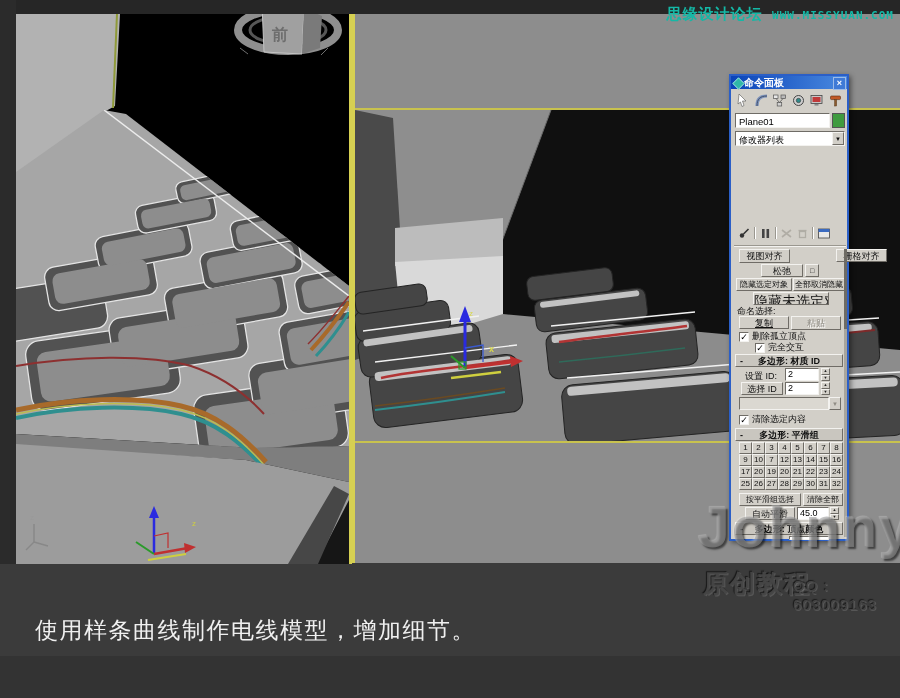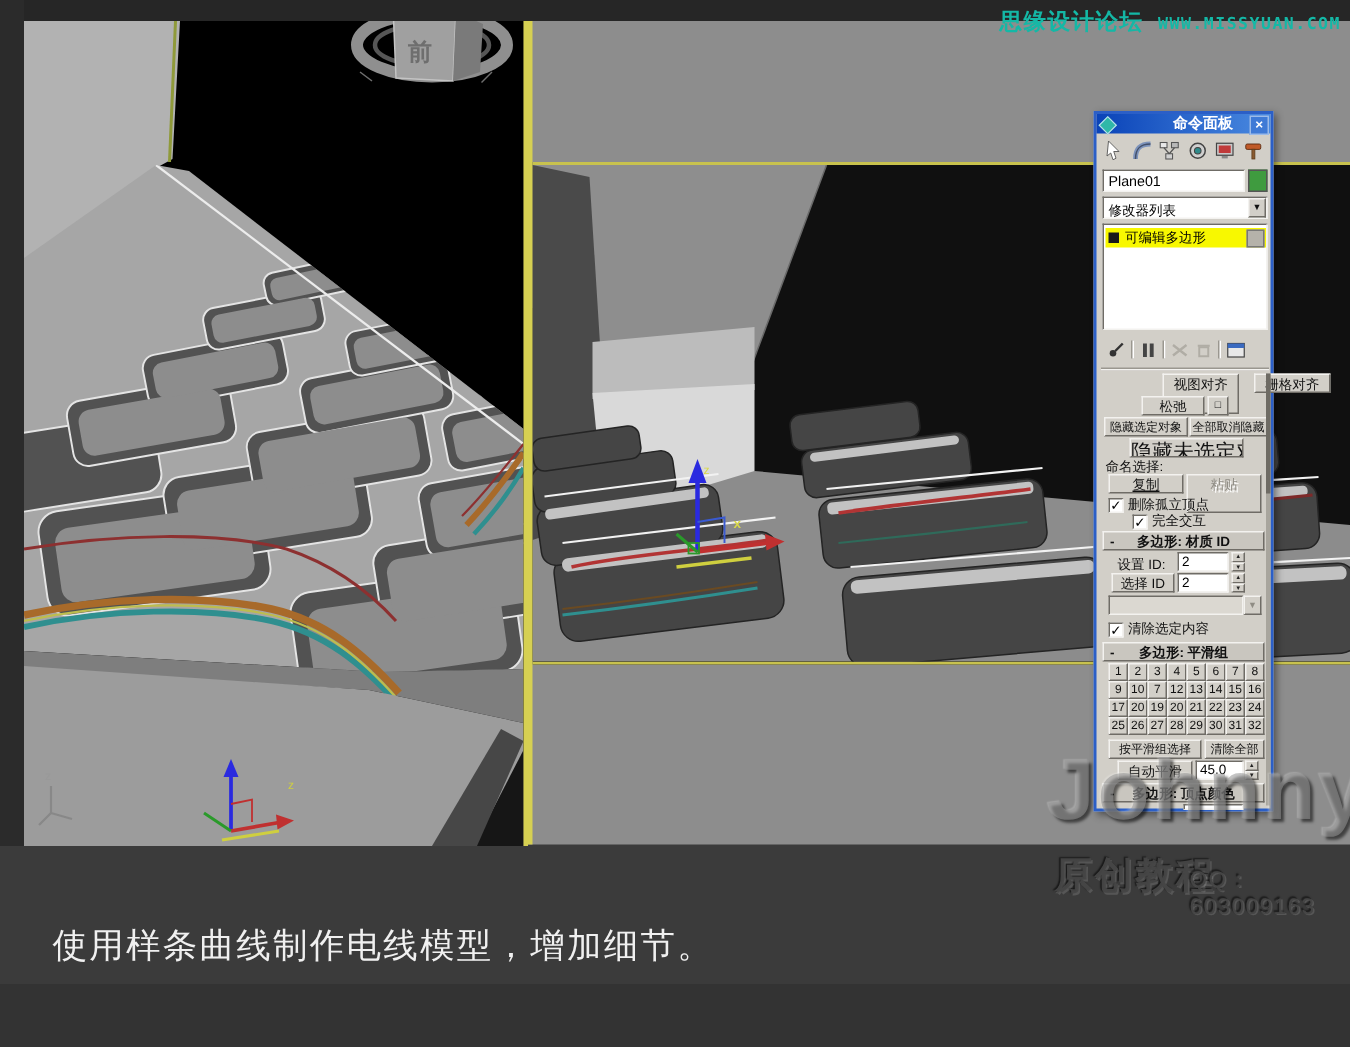--- a/index.html
+++ b/index.html
@@ -28,21 +28,21 @@
   #wm-line2{left:703px;top:567px;font-size:25px;font-weight:bold;color:rgba(70,70,70,.95);
      text-shadow:1px 1px 0 rgba(255,255,255,.14),-1px -1px 1px rgba(0,0,0,.6);letter-spacing:2px;}
   #wm-qq{left:793px;top:577px;font-size:15px;font-weight:normal;color:rgba(70,70,70,.95);
      text-shadow:1px 1px 0 rgba(255,255,255,.14),-1px -1px 1px rgba(0,0,0,.6);letter-spacing:1px;}
   #caption{left:35px;top:615px;font-size:23px;color:#f0f0f0;letter-spacing:1.5px;}
   
   #panel{left:729px;top:74px;width:120px;height:467px;background:#d2cfc8;
      border:2px solid #2b5fc7;box-sizing:border-box;box-shadow:2px 2px 5px rgba(0,0,0,.45);}
   #panel-title{left:0;top:0;width:116px;height:13px;background:linear-gradient(90deg,#0a43b8,#4a8ae0);
      color:#fff;font-size:10px;font-weight:bold;line-height:13px;}
-  #panel-title .t{position:absolute;left:13px;top:0;margin-left:38px;}
+  #panel-title .t{position:absolute;left:13px;top:0;}
   #panel-title-icon{position:absolute;left:2px;top:2px;width:9px;height:9px;
      background:#2fb8a8;transform:rotate(45deg) scale(.8);border:1px solid #bde;}
   #panel-close{position:absolute;right:1px;top:1px;width:11px;height:11px;background:#3f7ad6;
      border:1px solid #9cbbe8;color:#fff;font-size:9px;line-height:10px;text-align:center;}
   .tabrow{left:2px;top:16px;width:112px;height:19px;display:flex;justify-content:space-between;padding:0 1px;box-sizing:border-box;}
   .tab{width:17px;height:17px;display:flex;align-items:center;justify-content:center;}
   .inset{background:#fff;border:1px solid;border-color:#6f6c66 #f3f2ef #f3f2ef #6f6c66;box-sizing:border-box;}
   .btn{background:#d2cfc8;border:1px solid;border-color:#f3f2ef #6f6c66 #6f6c66 #f3f2ef;
      box-sizing:border-box;font-size:9px;text-align:center;color:#111;overflow:hidden;white-space:nowrap;}
   .btn.dis{color:#8f8c84;text-shadow:1px 1px 0 #fff;}
@@ -299,27 +299,20 @@
         </svg>
     </div>
   </div>
 
   <div class="abs inset" id="name-field">Plane01</div>
   <div class="abs" id="color-swatch"></div>
 
   <div class="abs inset" id="mod-dd">修改器列表</div>
   <div class="abs btn" id="mod-dd-arrow">▼</div>
 
-  <div class="abs inset" id="stack">
-    <div id="stack-row">
-      <span class="ico"></span>
-      <span class="lbl">可编辑多边形</span>
-      <span class="sw"></span>
-    </div>
-  </div>
 
   <div class="abs toolrow">
     <svg width="13" height="13">
         <circle cx="4" cy="8.5" r="2.2" fill="#333"></circle>
         <line x1="5.5" y1="7" x2="10.5" y2="2" stroke="#333" stroke-width="1.6"></line>
       </svg>
     <div class="toolsep"></div>
     <svg width="13" height="13">
         <rect x="3" y="2" width="2.6" height="9" fill="#444"></rect>
         <rect x="7.5" y="2" width="2.6" height="9" fill="#444"></rect>
@@ -333,30 +326,30 @@
         <line x1="2.5" y1="3.5" x2="10.5" y2="3.5" stroke="#b0ada5" stroke-width="1.3"></line>
       </svg>
     <div class="toolsep"></div>
     <svg width="14" height="13">
         <rect x="1.5" y="2" width="11" height="9" fill="#e8e8e8" stroke="#444" stroke-width=".8"></rect>
         <rect x="1.5" y="2" width="11" height="3" fill="#3a6ac0"></rect>
       </svg>
   </div>
   <div class="abs sep"></div>
 
-  <div class="abs btn" style="left:8px;top:173px;width:51px;height:27px;margin-left:36px;">视图对齐</div>
+  <div class="abs btn" style="left:8px;top:173px;width:51px;height:14px;">视图对齐</div>
   <div class="abs btn" style="left:61px;top:173px;width:51px;height:13px;margin-left:44px;">栅格对齐</div>
   <div class="abs btn" style="left:30px;top:188px;width:42px;height:13px;">松弛</div>
   <div class="abs btn" style="left:74px;top:188px;width:14px;height:13px;font-size:7px;line-height:11px;">□</div>
   <div class="abs btn" style="left:5px;top:202px;width:56px;height:13px;font-size:8px;">隐藏选定对象</div>
   <div class="abs btn" style="left:62px;top:202px;width:52px;height:13px;font-size:8px;">全部取消隐藏</div>
   <div class="abs btn" style="left:22px;top:216px;width:76px;height:13px;font-size:14px;">隐藏未选定对象</div>
   <div class="abs lbl9" style="left:6px;top:229px;">命名选择:</div>
   <div class="abs btn" style="left:8px;top:240px;width:50px;height:13px;text-decoration:underline;">复制</div>
-  <div class="abs btn dis" style="left:60px;top:240px;width:50px;height:26px;">粘贴</div>
+  <div class="abs btn dis" style="left:60px;top:240px;width:50px;height:14px;">粘贴</div>
   <div class="abs cbrow" style="left:8px;top:254px;">
     <span class="cbbox">✓</span>
     <span class="lbl9">删除孤立顶点</span>
   </div>
   <div class="abs cbrow" style="left:24px;top:265px;">
     <span class="cbbox">✓</span>
     <span class="lbl9">完全交互</span>
   </div>
 
   <div class="abs hdr" style="top:278px;">

